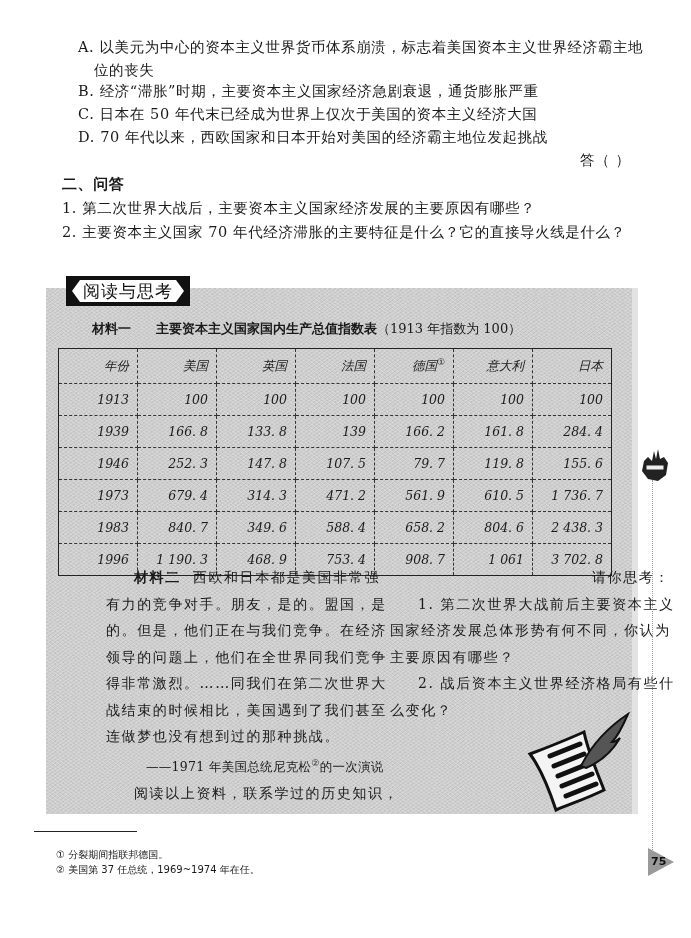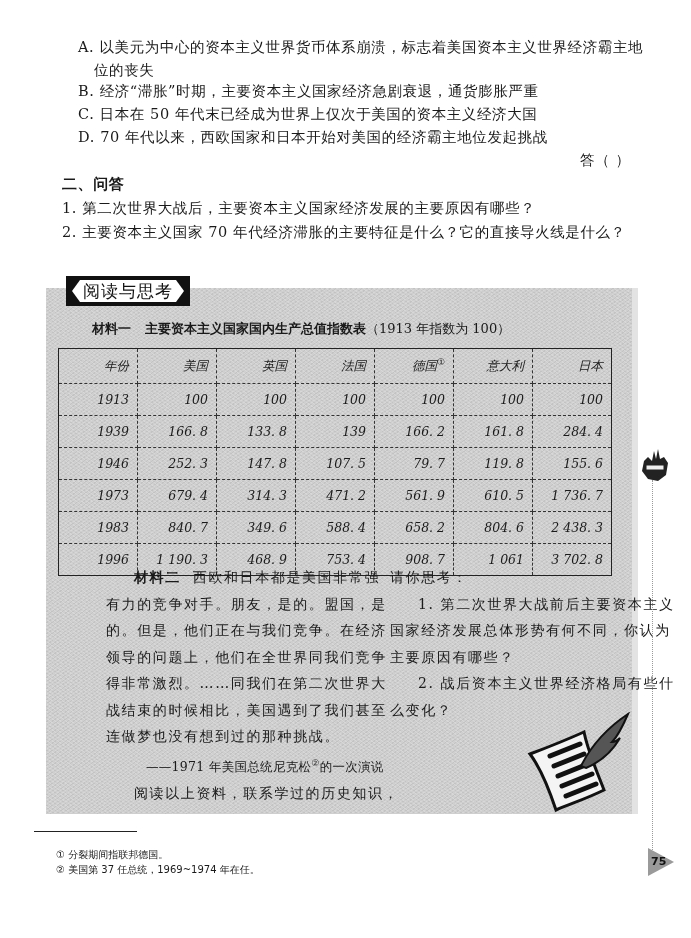--- a/index.html
+++ b/index.html
@@ -27,21 +27,21 @@
   .tag-inner {
     background: #fff; height: 22px; width: 112px;
     clip-path: polygon(8px 0, calc(100% - 8px) 0, 100% 50%, calc(100% - 8px) 100%, 8px 100%, 0 50%);
     display: flex; align-items: center; justify-content: center;
     font-family: "DejaVu Sans", "Liberation Sans", sans-serif; font-size: 17px; color: #111; letter-spacing: 1px;
   }
   .mat-title {
     position: absolute; left: 92px; top: 320px; font-size: 13px; white-space: nowrap;
     font-family: "DejaVu Sans", "Liberation Sans", sans-serif; font-weight: bold;
   }
-  .mat-title .lbl { margin-right: 14px; }
+  .mat-title .lbl { margin-right: 25px; }
   .mat-title .note { font-family: "DejaVu Serif", serif; font-weight: normal; }
 
   table.gdp {
     position: absolute; left: 58px; top: 348px; width: 554px; height: 204px;
     border-collapse: collapse; font-size: 12.5px; table-layout: fixed;
   }
   table.gdp td, table.gdp th {
     border: 1px dashed #333; text-align: right; font-weight: normal; padding: 8px; font-style: italic;
   }
   table.gdp { border: 1.5px solid #222; }
@@ -160,21 +160,21 @@
   <div style="white-space:nowrap;">的。但是，他们正在与我们竞争。在经济</div>
   <div style="white-space:nowrap;">领导的问题上，他们在全世界同我们竞争</div>
   <div style="white-space:nowrap;">得非常激烈。……同我们在第二次世界大</div>
   <div style="white-space:nowrap;">战结束的时候相比，美国遇到了我们甚至</div>
   <div style="white-space:nowrap;">连做梦也没有想到过的那种挑战。</div>
   <div class="cite" style="padding-left:40px; white-space:nowrap;"><span>——1971 年美国总统尼克松</span><sup>②</sup><span>的一次演说</span></div>
   <div style="padding-left:28px; white-space:nowrap;">阅读以上资料，联系学过的历史知识，</div>
 </div>
 
 <div class="col" style="left:346px; top:564px; width:280px;">
-  <div style="white-space:nowrap;">请你思考：</div>
+  <div style="white-space:nowrap;text-align:right;">请你思考：</div>
   <div style="padding-left:28px; white-space:nowrap;">1. 第二次世界大战前后主要资本主义</div>
   <div style="white-space:nowrap;">国家经济发展总体形势有何不同，你认为</div>
   <div style="white-space:nowrap;">主要原因有哪些？</div>
   <div style="padding-left:28px; white-space:nowrap;">2. 战后资本主义世界经济格局有些什</div>
   <div style="white-space:nowrap;">么变化？</div>
 </div>
 
 <svg class="abs" style="left:526px; top:712px;" width="110" height="100" viewBox="0 0 110 100">
   <path d="M4 42 C20 36 40 28 58 20 C62 40 72 62 78 78 C62 86 44 92 30 98 C24 80 16 58 4 42 Z" fill="#f4f4f4" stroke="#111" stroke-width="3"></path>
   <g stroke="#111" stroke-width="5" stroke-linecap="round">

